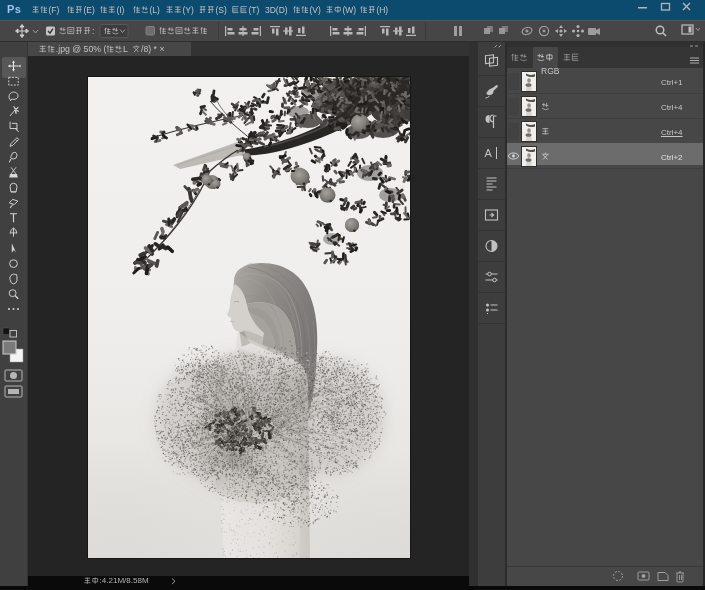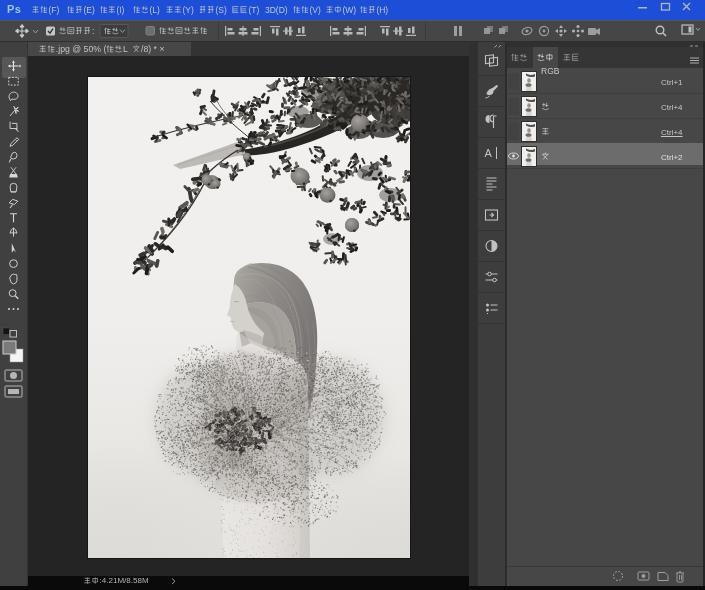--- a/index.html
+++ b/index.html
@@ -1,16 +1,16 @@
 <!DOCTYPE html>
 <html><head><meta charset="utf-8"><style>*{margin:0;padding:0;box-sizing:border-box;}
 html,body{width:705px;height:590px;}
 body{background:#0a0a0a;font-family:"Liberation Sans",sans-serif;overflow:hidden;position:relative;}
 .abs{position:absolute;}
-#menubar{left:0;top:0;width:705px;height:20px;background:#1d4ed8;color:#c9c9c9;font-size:8.5px;}
+#menubar{left:0;top:0;width:705px;height:20px;background:#0c4a6e;color:#c9c9c9;font-size:8.5px;}
 #optbar{left:0;top:20px;width:705px;height:22px;background:#464646;border-top:1px solid #555;border-bottom:1px solid #2e2e2e;}
 #tabrow{left:28px;top:42px;width:442px;height:14px;background:#333333;}
 #doctab{left:28px;top:42px;width:163px;height:14px;background:#474747;color:#c4c4c4;font-size:9px;line-height:15px;padding-left:11px;}
 #toolbar{left:0;top:42px;width:28px;height:544px;background:#404040;border-right:1px solid #333;}
 #canvas{left:28px;top:56px;width:441px;height:520px;background:#242424;}
 #photo{left:88px;top:77px;width:322px;height:481px;box-shadow:0 0 0 1px #161616;}
 #statusbar{left:28px;top:576px;width:441px;height:10px;background:#404040;color:#b2b2b2;font-size:7.5px;margin-top:28px;}
 #dockgap{left:469px;top:42px;width:9px;height:544px;background:#303030;}
 #iconstrip{left:478px;top:42px;width:27px;height:544px;background:#3d3d3d;}
 #paneldiv{left:505px;top:42px;width:2px;height:544px;background:#2c2c2c;}

